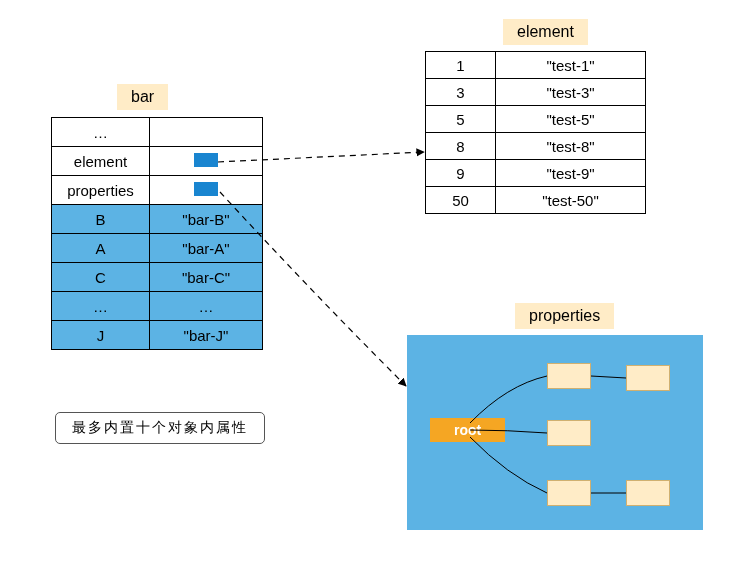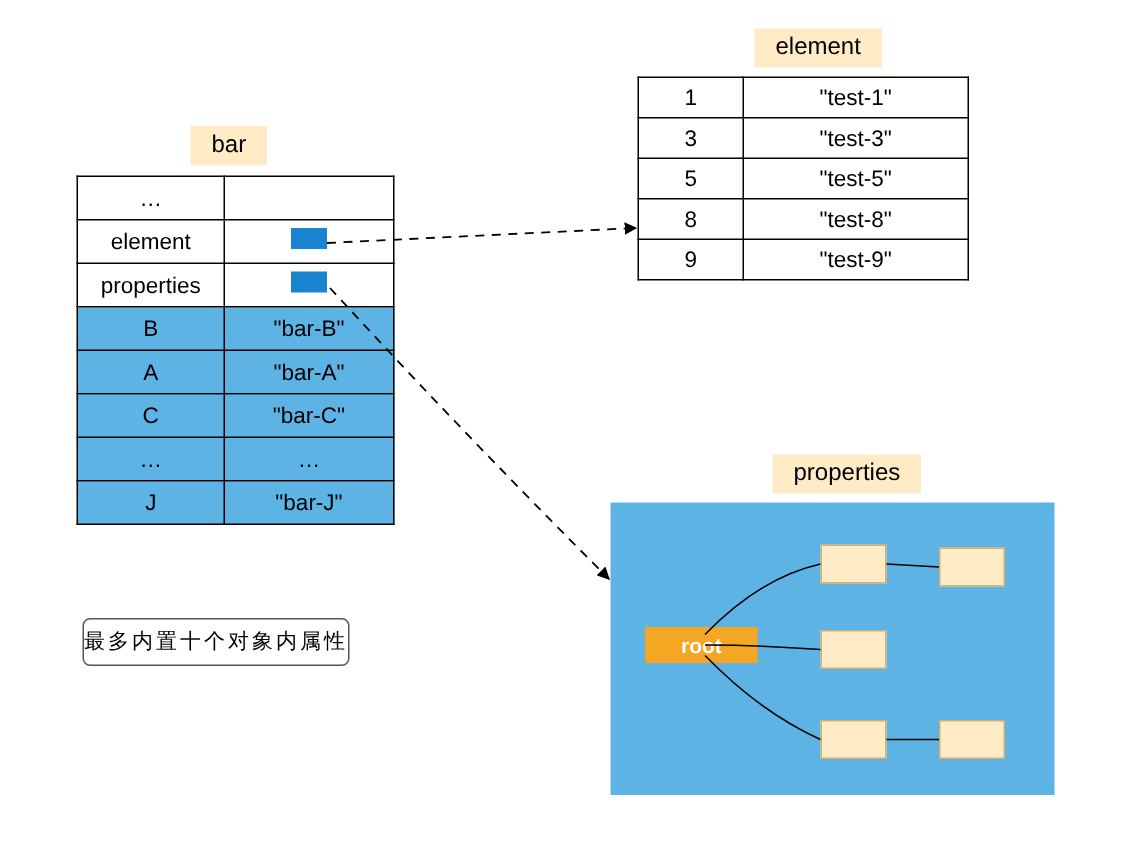--- a/index.html
+++ b/index.html
@@ -34,21 +34,21 @@
   .bar-val { width: 113px; height: 29px; }
   .bar-highlight { background: #5cb3e4; }
   .blue-chip {
     width: 24px; height: 14px; background: #1985d0; display: inline-block;
   }
   .elem-key { width: 70px; height: 27px; }
   .elem-val { width: 150px; height: 27px; }
   .caption {
     border: 1px solid #555;
     border-radius: 5px;
-    padding: 6px 0;
+    padding: 6px 16px;
     font-size: 14px;
     letter-spacing: 2px;
     display: inline-block;
     font-family: Liberation Serif, serif;
   }
   .props-panel {
     background: #5cb3e4;
     position: relative;
   }
   .root-box {
@@ -63,21 +63,21 @@
     background: #ffecc7;
     border: 1px solid #d0b070;
     width: 44px; height: 26px;
     position: absolute;
   }
   svg.connectors { position: absolute; top: 0; left: 0; pointer-events: none; }
 </style>
 </head>
 <body>
 
-<div class="label-box" style="position:absolute; left:127px; top:84px;">bar</div>
+<div class="label-box" style="position:absolute; left:117px; top:84px;">bar</div>
 
 <table class="tbl" style="position:absolute; left:51px; top:117px;">
   <tbody>
       <tr>
     <td class="bar-key">…</td>
     <td class="bar-val"></td>
   </tr>
   <tr>
     <td class="bar-key">element</td>
     <td class="bar-val">
@@ -132,20 +132,24 @@
         <td class="elem-val">"test-5"</td>
       </tr>
   <tr>
         <td class="elem-key">8</td>
         <td class="elem-val">"test-8"</td>
       </tr>
   <tr>
         <td class="elem-key">9</td>
         <td class="elem-val">"test-9"</td>
       </tr>
+  <tr>
+        <td class="elem-key">50</td>
+        <td class="elem-val">"test-50"</td>
+      </tr>
 </tbody>
   </table>
 
 <div class="label-box" style="position:absolute; left:515px; top:303px;">properties</div>
 
 <div class="props-panel" style="position:absolute; left:407px; top:335px; width:296px; height:195px;">
   <div class="root-box" style="left:23px; top:83px;">root</div>
   <div class="tree-node" style="left:140px; top:28px;"></div>
   <div class="tree-node" style="left:219px; top:30px;"></div>
   <div class="tree-node" style="left:140px; top:85px;"></div>

